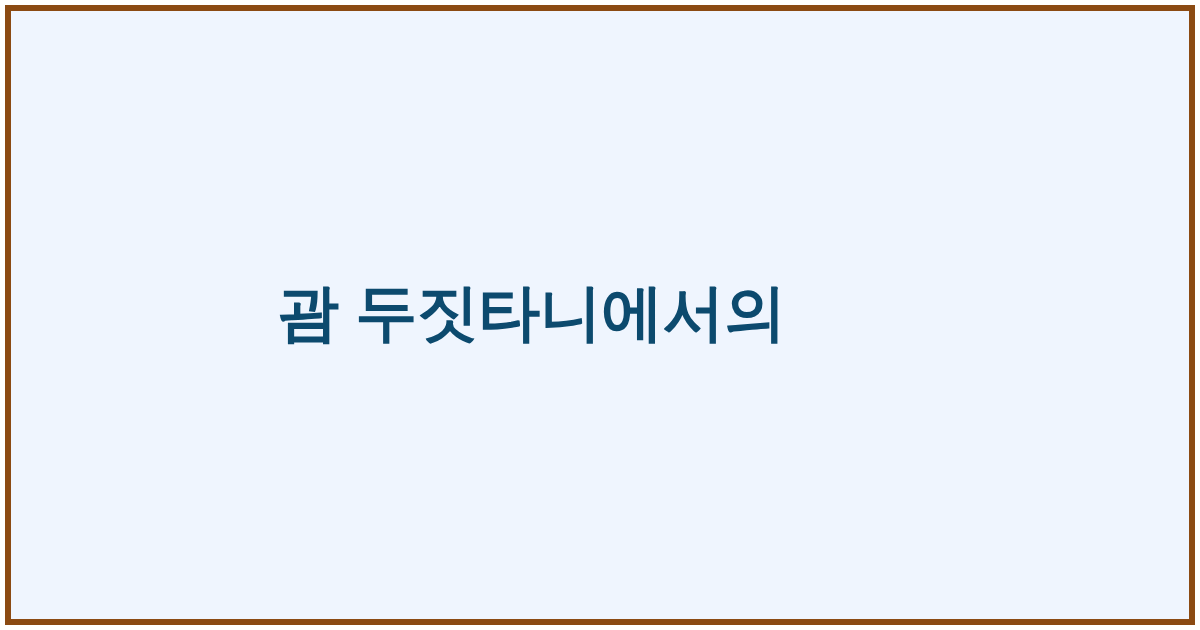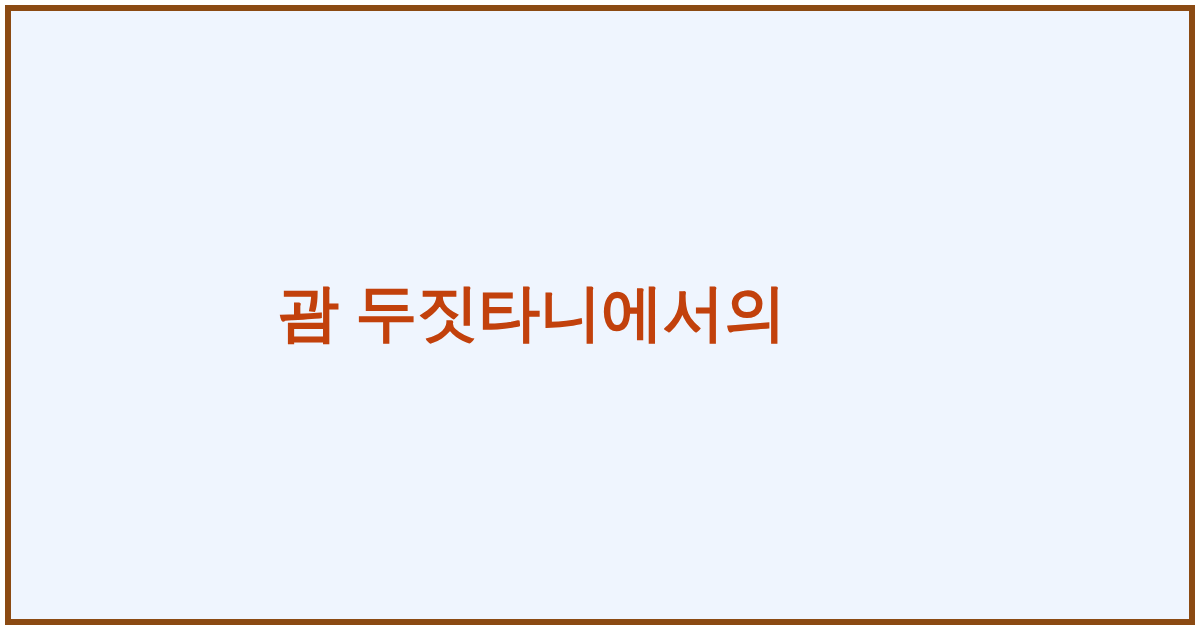--- a/index.html
+++ b/index.html
@@ -38,21 +38,21 @@
   }
 
   #headline-block {
     padding-left: 266px;
     padding-right: 40px;
     padding-bottom: 6px;
   }
 
   .headline-line {
     display: block;
-    color: #c2410c;
+    color: #0c4a6e;
     font-family: "Liberation Sans", "DejaVu Sans", sans-serif;
     font-weight: 700;
     font-size: 62px;
     line-height: 77px;
     letter-spacing: -0.5px;
     white-space: nowrap;
     text-align: left;
   }
 </style>
 </head>

